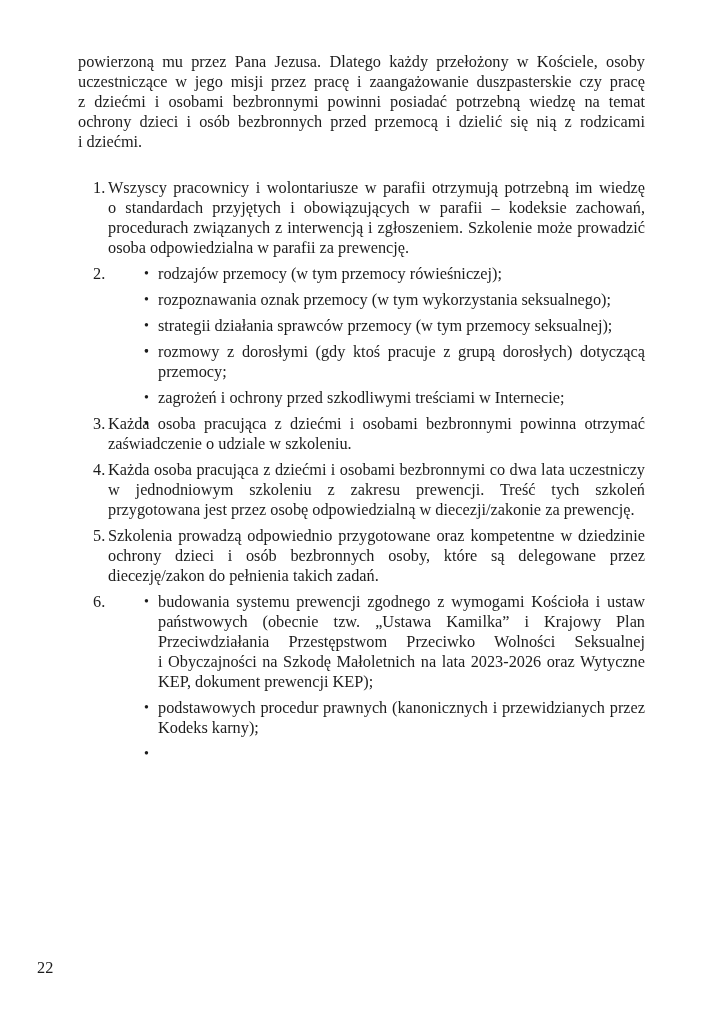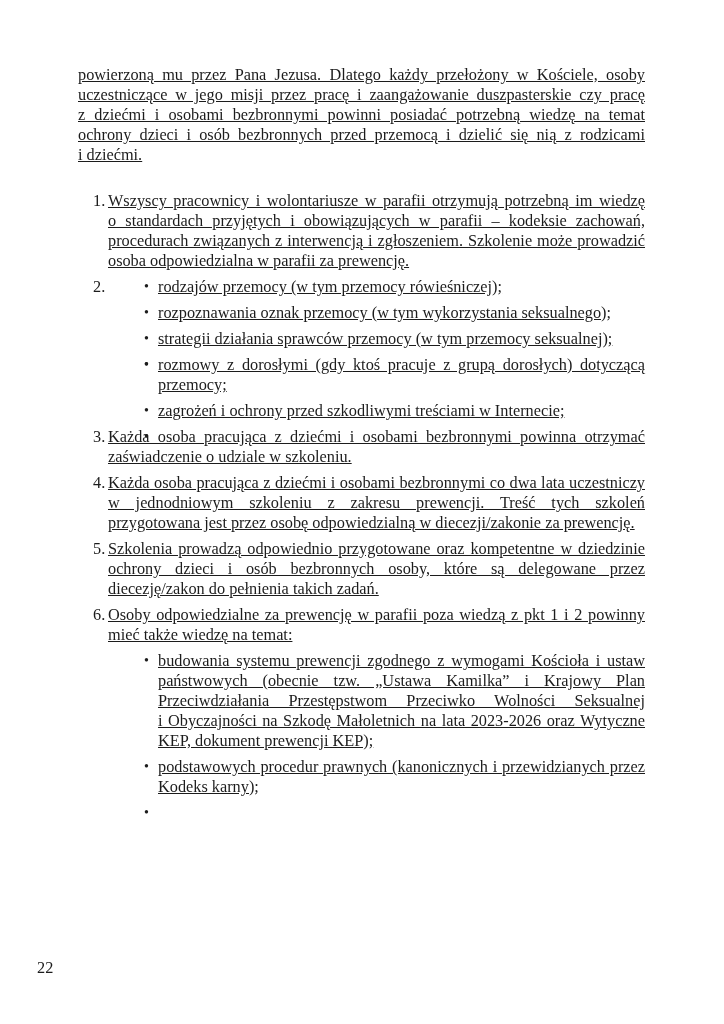--- a/index.html
+++ b/index.html
@@ -11,23 +11,22 @@
     background: #ffffff;
     font-family: "Liberation Serif", serif;
     font-size: 16.3px;
     line-height: 20px;
     color: #1c1c1c;
     overflow: hidden;
   }
   .content {
     position: absolute;
     left: 78px;
-    top: 65px;
+    top: 52px;
     width: 567px;
-    text-decoration: underline;
   }
   .intro {
     margin: 0 0 26px 0;
     text-align: justify;
   }
   ol.numbered {
     list-style: none;
     margin: 0;
     padding: 0;
   }
@@ -123,21 +122,20 @@
         <span>Każda osoba pracująca z&nbsp;dziećmi i&nbsp;osobami bezbronnymi co dwa lata uczestniczy w&nbsp;jednodniowym szkoleniu z&nbsp;zakresu prewencji. Treść tych szkoleń przygotowana jest przez osobę odpowiedzialną w&nbsp;diecezji/zakonie za prewencję.</span>
       </li>
 
       <li class="num-item">
         <span class="num">5.</span>
         <span>Szkolenia prowadzą odpowiednio przygotowane oraz kompetentne w&nbsp;dziedzinie ochrony dzieci i&nbsp;osób bezbronnych osoby, które są delegowane przez diecezję/zakon do pełnienia takich zadań.</span>
       </li>
 
       <li class="num-item">
         <span class="num">6.</span>
-        <span>Osoby odpowiedzialne za prewencję w&nbsp;parafii poza wiedzą z&nbsp;pkt 1 i&nbsp;2 powinny mieć także wiedzę na temat:</span>
         <ul class="bullets">
           <li class="bullet-item">
             <span class="marker">•</span>
             <span>budowania systemu prewencji zgodnego z&nbsp;wymogami Kościoła i&nbsp;ustaw państwowych (obecnie tzw. „Ustawa Kamilka” i&nbsp;Krajowy Plan Przeciwdziałania Przestępstwom Przeciwko Wolności Seksualnej i&nbsp;Obyczajności na Szkodę Małoletnich na lata 2023-2026 oraz Wytyczne KEP, dokument prewencji KEP);</span>
           </li>
           <li class="bullet-item">
             <span class="marker">•</span>
             <span>podstawowych procedur prawnych (kanonicznych i&nbsp;przewidzianych przez Kodeks karny);</span>
           </li>
           <li class="bullet-item">

